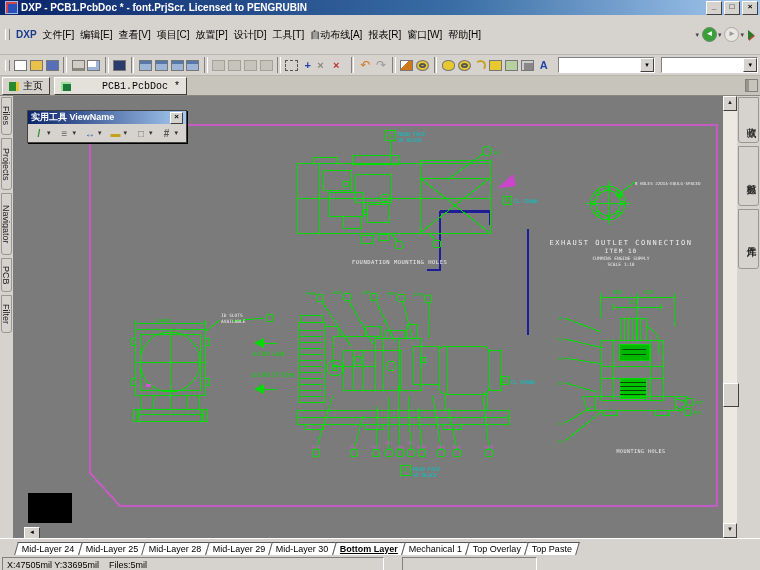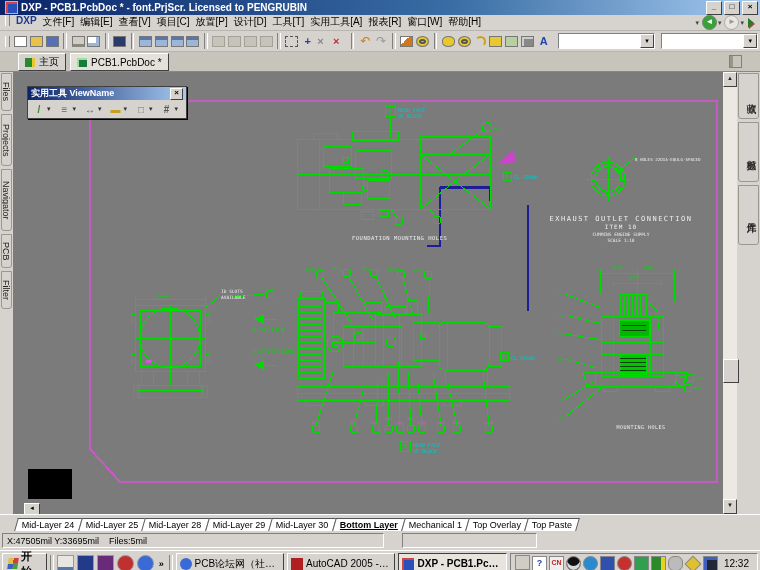--- a/index.html
+++ b/index.html
@@ -8,21 +8,21 @@
   
   .titlebar{height:15px;background:linear-gradient(90deg,#0a246a,#3a6ea5 60%,#a6caf0);
             display:flex;align-items:center;padding:0 2px;color:#fff;}
   .titlebar .appicon{width:11px;height:11px;margin:0 3px;background:#2850b8;border:1px solid #9cb8e8;
             box-shadow:inset 2px 2px 0 #d04444;}
   .titlebar .ttext{font-size:10px;font-weight:bold;white-space:nowrap;}
   .winbtn{width:14px;height:12px;margin-left:2px;background:#d6d3ce;color:#000;
           border:1px solid;border-color:#fff #404040 #404040 #fff;
           font-size:8px;line-height:10px;text-align:center;font-weight:bold;}
   
-  .menubar{height:15px;display:flex;padding:0 2px;border-bottom:1px solid #b8b5ae;}
+  .menubar{height:15px;display:flex;align-items:center;padding:12px 2px;border-bottom:1px solid #b8b5ae;}
   .grip{width:3px;height:11px;border-left:1px solid #fff;border-right:1px solid #808080;margin:0 3px;}
   .menuitem{padding:0 3px;font-size:10px;white-space:nowrap;cursor:default;}
   .menuitem.dxp{color:#1a3a8c;font-weight:bold;}
   .addr{margin-left:auto;display:flex;align-items:center;}
   .addrbox{width:172px;height:12px;background:#fff;border:1px solid;border-color:#808080 #fff #fff #808080;
            font-size:9px;font-family:"Liberation Mono",monospace;padding:0 2px;overflow:hidden;white-space:nowrap;}
   .navbtn{width:13px;height:13px;border-radius:50%;margin-left:3px;border:1px solid #6a8a6a;
           font-size:8px;line-height:12px;text-align:center;color:#fff;}
   .navbtn.back{background:#3aa03a;}
   .navbtn.fwd{background:#e8e6e0;color:#999;border-color:#aaa;}
@@ -52,24 +52,24 @@
   .i-via{background:#e8c830;border-radius:50%;box-shadow:inset 0 0 0 2px #e8c830,inset 0 0 0 4px #555;}
   .i-arc{background:none;border:2px solid #c8a020;border-radius:50%;border-left-color:transparent;border-bottom-color:transparent;width:11px;height:11px;}
   .i-fill{background:#e8c830;}
   .i-poly{background:#b8cfa0;}
   .i-comp{background:#888;box-shadow:inset 2px 2px 0 #ccc;}
   .combo{width:108px;height:14px;background:#fff;border:1px solid;border-color:#808080 #fff #fff #808080;
          margin-left:6px;display:flex;}
   .combo .cbtn{margin-left:auto;width:12px;background:#d6d3ce;border:1px solid;border-color:#fff #404040 #404040 #fff;
          font-size:7px;text-align:center;line-height:11px;}
   
-  .doctabs{height:19px;background:#c7c4bc;display:flex;align-items:flex-end;padding:0 18px;border-bottom:1px solid #8a887f;}
+  .doctabs{height:19px;background:#c7c4bc;display:flex;align-items:flex-end;padding:0 2px;border-bottom:1px solid #8a887f;font-family:Liberation Mono, monospace;}
   .dtab{height:16px;background:#d6d3ce;border:1px solid;border-color:#fff #404040 #404040 #fff;
         display:flex;align-items:center;padding:0 6px;margin-right:4px;font-size:10px;white-space:nowrap;}
-  .dtab.active{background:#e4e1da;}
+  .dtab.active{background:#e4e1da;gap:27px;}
   .dticon{width:10px;height:9px;margin-right:4px;}
   .home-i{background:#2a8a2a;box-shadow:inset -3px 0 0 #e8c830;}
   .pcb-i{background:#1a7a3a;box-shadow:inset 2px 2px 0 #9adf9a;}
   .paneltool{margin-left:auto;width:11px;height:11px;border:1px solid #808080;background:#c7c4bc;
         box-shadow:inset 3px 0 0 #989589;margin-bottom:3px;}
   
   .main{display:flex;height:442px;}
   .vtabs{display:flex;flex-direction:column;background:#d6d3ce;}
   .vtabs.left{width:13px;} .vtabs.right{width:23px;}
   .vtab{writing-mode:vertical-rl;font-size:9px;color:#222;border:1px solid #9a978f;border-radius:0 0 3px 3px;
@@ -175,21 +175,21 @@
 <div class="menubar">
   <div class="grip"></div>
   <div class="menuitem dxp">DXP</div>
   <div class="menuitem">文件[F]</div>
   <div class="menuitem">编辑[E]</div>
   <div class="menuitem">查看[V]</div>
   <div class="menuitem">项目[C]</div>
   <div class="menuitem">放置[P]</div>
   <div class="menuitem">设计[D]</div>
   <div class="menuitem">工具[T]</div>
-  <div class="menuitem">实用工具[A]</div>
+  <div class="menuitem">自动布线[A]</div>
   <div class="menuitem">报表[R]</div>
   <div class="menuitem">窗口[W]</div>
   <div class="menuitem">帮助[H]</div>
   <div class="addr">
     <span class="mini-caret">▾</span>
     <div class="navbtn back">◄</div>
     <span class="mini-caret">▾</span>
     <div class="navbtn fwd">►</div>
     <span class="mini-caret">▾</span>
     <div class="dxphome"></div>

